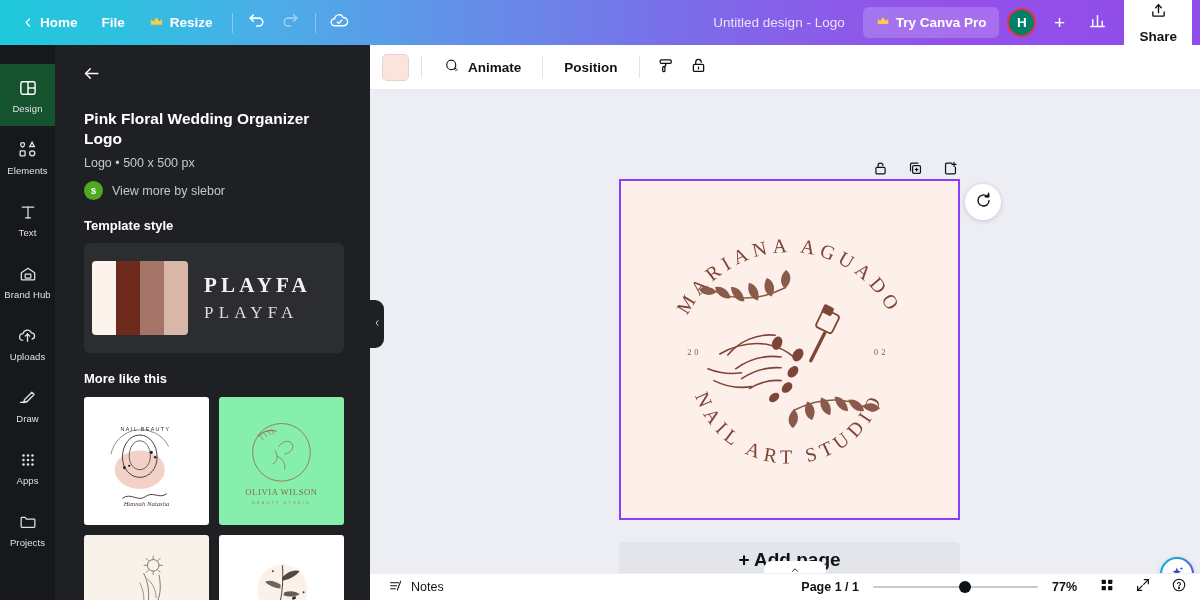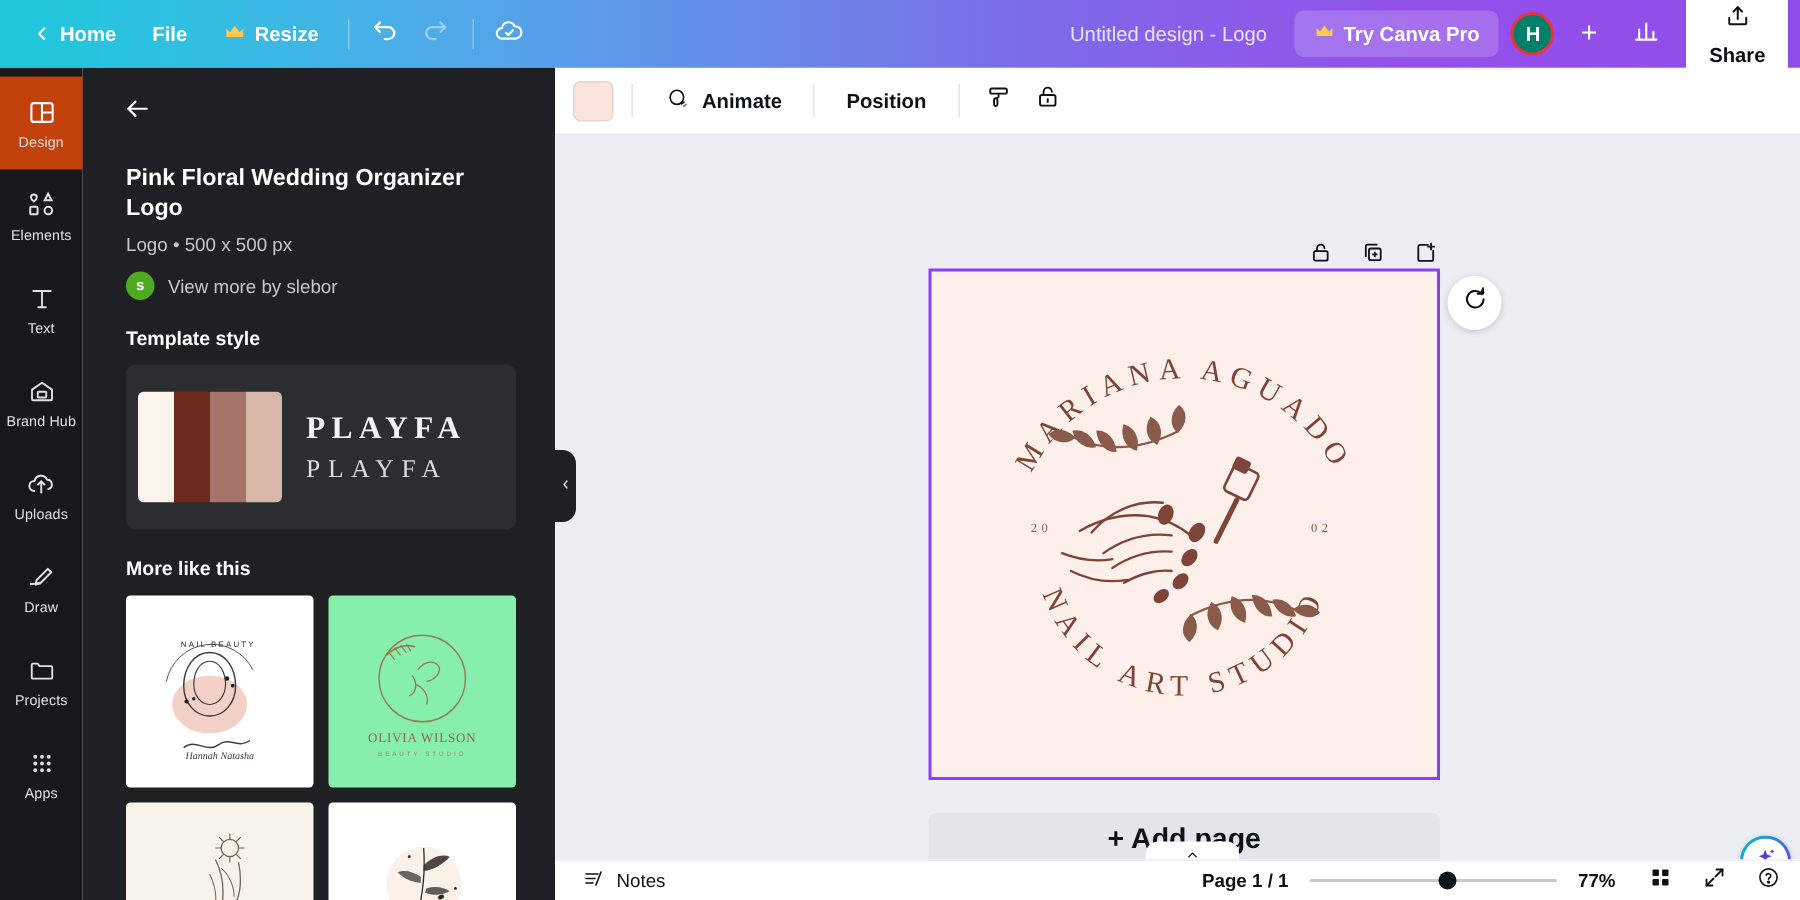--- a/index.html
+++ b/index.html
@@ -65,21 +65,21 @@
   .rail {
     position: absolute; left: 0; top: 45px; width: 55px; height: 555px;
     background: #17181b; display: flex; flex-direction: column; align-items: center;
     padding-top: 6px; z-index: 40;
   }
   .rail-item {
     width: 55px; height: 62px; display: flex; flex-direction: column;
     align-items: center; justify-content: center; gap: 4px; cursor: pointer;
     color: #dfe1e6;
   }
-  .rail-item.active { background: #c2410c; }
+  .rail-item.active { background: #14532d; margin-top: 13px; }
   .rail-label { font-size: 9.5px; letter-spacing: .1px; font-weight: 400; }
   .rail-ico { width: 22px; height: 22px; display:flex; align-items:center; justify-content:center; }
 
   
   .panel {
     position: absolute; left: 55px; top: 45px; width: 315px; height: 555px;
     background: #1f2023; overflow: hidden; z-index: 35;
   }
   .panel-back {
     margin: 16px 0 0 22px; width: 28px; height: 28px; cursor: pointer;
@@ -119,21 +119,21 @@
   .panel-collapse {
     position: absolute; left: 370px; top: 300px; width: 14px; height: 48px;
     background: #1f2023; border-radius: 0 9px 9px 0;
     display: flex; align-items: center; justify-content: center; cursor: pointer; z-index: 36;
     color: #d4d6da; font-size: 9px;
   }
 
   
   .editor {
     position: absolute; left: 370px; top: 45px; width: 830px; height: 555px;
-    background: #7f1d1d;
+    background: #a3a3a3;
   }
   .ed-toolbar {
     position: absolute; left: 0; top: 0; width: 830px; height: 45px;
     background: #fff; border-bottom: 1px solid #e9e9ed;
     display: flex; align-items: center; padding-left: 12px; gap: 2px;
   }
   .color-chip {
     width: 27px; height: 27px; border-radius: 5px; background: #fbe4dc;
     border: 1px solid #e2d5d0; cursor: pointer;
   }
@@ -358,46 +358,46 @@
     </div>
 
     <div class="rail-item">
       <span class="rail-ico">
         <svg viewBox="0 0 24 24" width="21" height="21" fill="none" stroke="#dfe1e6" stroke-width="1.5" stroke-linecap="round" stroke-linejoin="round">
             <path d="M4 17.5c3 .5 4.5-1 7-1"></path>
             <path d="M8.5 14.5 17 6l2.6 2.6-8.5 8.5-3.4.8z"></path>
           </svg>
       </span>
       <span class="rail-label">Draw</span>
-    </div>
-
-    <div class="rail-item">
-      <span class="rail-ico">
-        <svg viewBox="0 0 24 24" width="20" height="20" fill="none" stroke="#dfe1e6" stroke-width="1.5" stroke-linejoin="round">
-            <path d="M3.8 7.5a1 1 0 0 1 1-1h3.7l1.6 2h9.1a1 1 0 0 1 1 1v8a1 1 0 0 1-1 1H4.8a1 1 0 0 1-1-1z"></path>
-          </svg>
-      </span>
-      <span class="rail-label">Projects</span>
     </div>
 
     <div class="rail-item">
       <span class="rail-ico">
         <svg viewBox="0 0 24 24" width="18" height="18" fill="#dfe1e6">
             <circle cx="6" cy="6" r="1.7"></circle>
             <circle cx="12" cy="6" r="1.7"></circle>
             <circle cx="18" cy="6" r="1.7"></circle>
             <circle cx="6" cy="12" r="1.7"></circle>
             <circle cx="12" cy="12" r="1.7"></circle>
             <circle cx="18" cy="12" r="1.7"></circle>
             <circle cx="6" cy="18" r="1.7"></circle>
             <circle cx="12" cy="18" r="1.7"></circle>
             <circle cx="18" cy="18" r="1.7"></circle>
           </svg>
       </span>
       <span class="rail-label">Apps</span>
+    </div>
+
+    <div class="rail-item">
+      <span class="rail-ico">
+        <svg viewBox="0 0 24 24" width="20" height="20" fill="none" stroke="#dfe1e6" stroke-width="1.5" stroke-linejoin="round">
+            <path d="M3.8 7.5a1 1 0 0 1 1-1h3.7l1.6 2h9.1a1 1 0 0 1 1 1v8a1 1 0 0 1-1 1H4.8a1 1 0 0 1-1-1z"></path>
+          </svg>
+      </span>
+      <span class="rail-label">Projects</span>
     </div>
   </div>
 
   <div class="panel">
     <div class="panel-back">
       <span>
         <svg viewBox="0 0 24 24" width="19" height="19" fill="none" stroke="#fff" stroke-width="1.8" stroke-linecap="round" stroke-linejoin="round">
             <line x1="20" y1="12" x2="4.5" y2="12"></line>
             <polyline points="10.5,6 4.5,12 10.5,18"></polyline>
           </svg>

